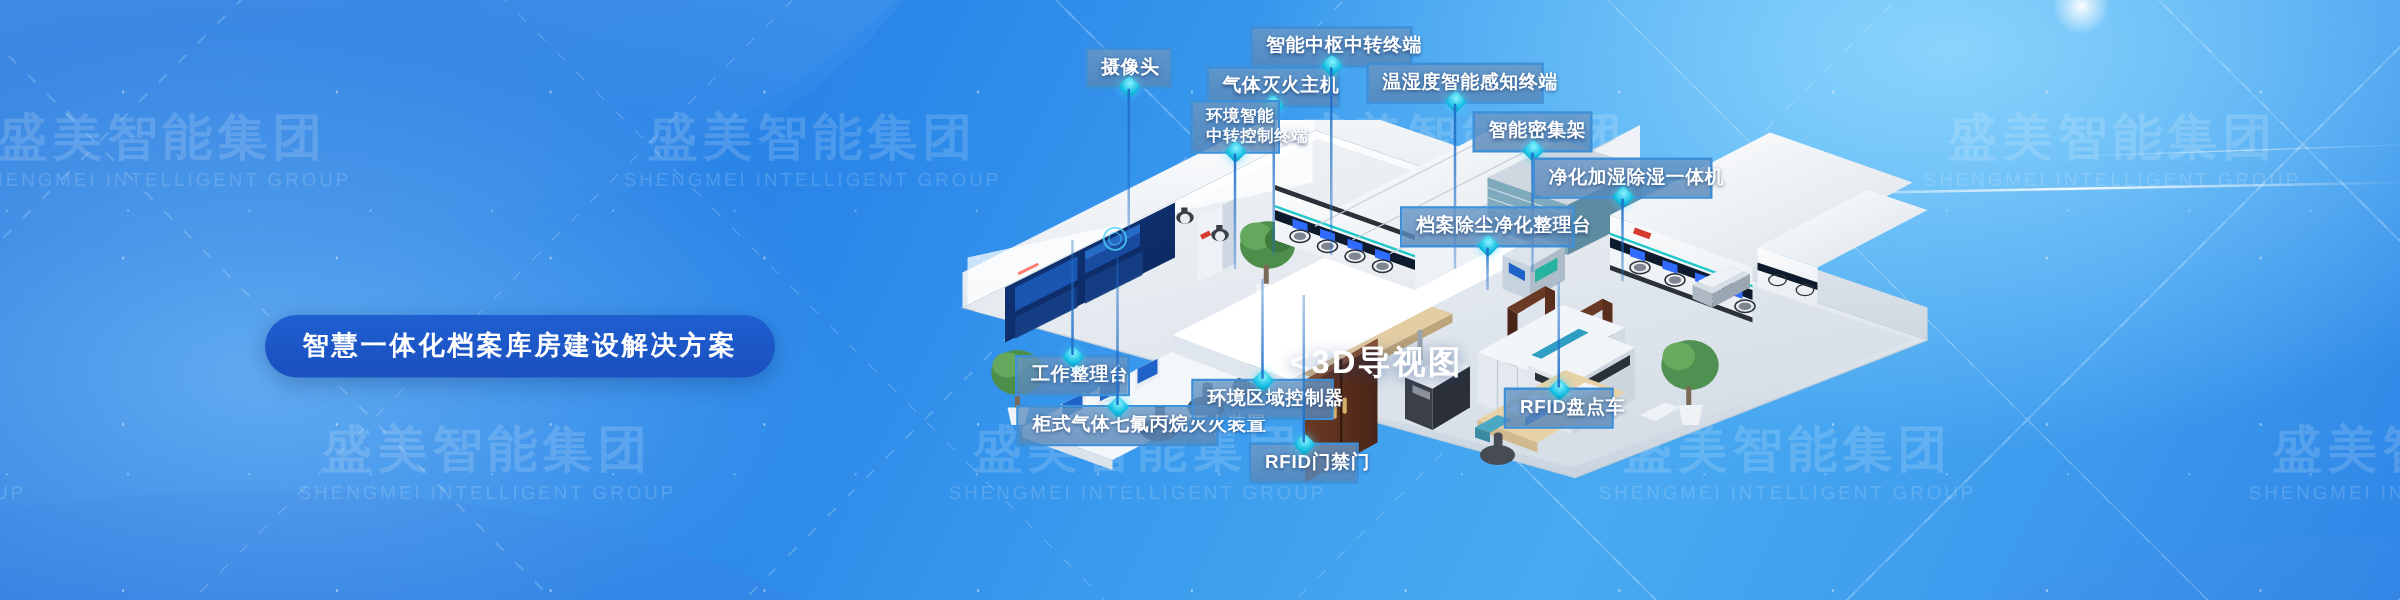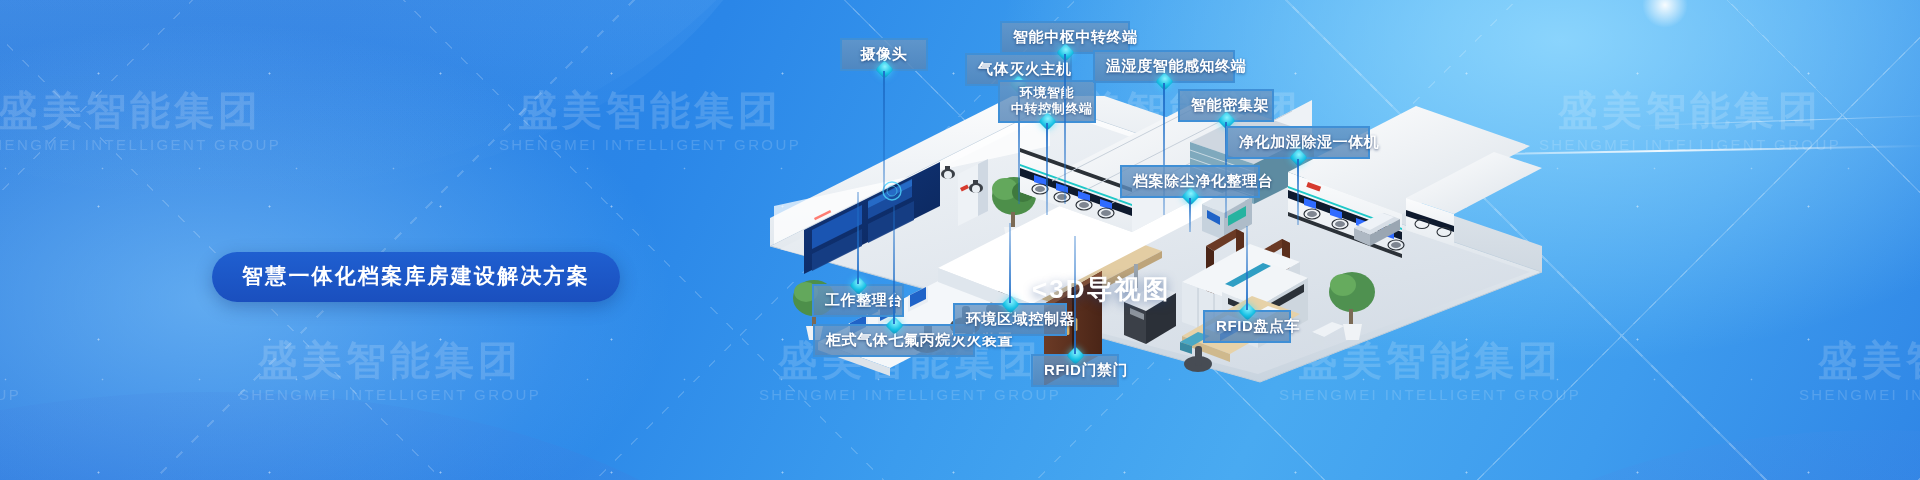--- a/index.html
+++ b/index.html
@@ -491,29 +491,29 @@
           <rect x="221" y="84" width="5" height="9"></rect>
       </g>
       <circle cx="196" cy="79" r="4" fill="#e9eef3"></circle>
       <circle cx="224" cy="93" r="4" fill="#e9eef3"></circle>
     </svg>
   </div>
 
   <div class="scene-caption">&lt;3D导视图</div>
 
   <div class="callouts" id="callouts">
-      <div class="callout down" style="left: 840px; top: 38px; width: 88px;">
+      <div class="callout down" style="left: 868px; top: 38px; width: 70px;">
         <div class="box">摄像头<span class="dot"></span></div>
         <span class="stem" style="height: 120px;"></span>
       </div>
       <div class="callout down" style="left: 965px; top: 53px; width: 107px;">
         <div class="box">气体灭火主机<span class="dot"></span></div>
         <span class="stem" style="height: 118px;"></span>
       </div>
-      <div class="callout down two" style="left: 952px; top: 80px; width: 98px; margin-left: 46px;">
+      <div class="callout down two" style="left: 952px; top: 80px; width: 72px;">
         <div class="box">环境智能<br>中转控制终端<span class="dot"></span></div>
         <span class="stem" style="height: 92px;"></span>
       </div>
       <div class="callout down" style="left: 1000px; top: 21px; width: 130px;">
         <div class="box">智能中枢中转终端<span class="dot"></span></div>
         <span class="stem" style="height: 150px;"></span>
       </div>
       <div class="callout down" style="left: 1093px; top: 50px; width: 142px;">
         <div class="box">温湿度智能感知终端<span class="dot"></span></div>
         <span class="stem" style="height: 132px;"></span>
@@ -535,21 +535,21 @@
         <span class="stem" style="height: 92px;"></span>
       </div>
       <div class="callout up" style="left: 813px; top: 324px; width: 162px;">
         <div class="box">柜式气体七氟丙烷灭火装置<span class="dot"></span></div>
         <span class="stem" style="height: 118px;"></span>
       </div>
       <div class="callout up" style="left: 953px; top: 303px; width: 114px;">
         <div class="box">环境区域控制器<span class="dot"></span></div>
         <span class="stem" style="height: 80px;"></span>
       </div>
-      <div class="callout up" style="left: 999px; top: 354px; width: 88px; margin-left: 32px;">
+      <div class="callout up" style="left: 999px; top: 354px; width: 88px;">
         <div class="box">RFID门禁门<span class="dot"></span></div>
         <span class="stem" style="height: 118px;"></span>
       </div>
       <div class="callout up" style="left: 1203px; top: 310px; width: 88px;">
         <div class="box">RFID盘点车<span class="dot"></span></div>
         <span class="stem" style="height: 84px;"></span>
       </div>
     </div>
 
 </div>

